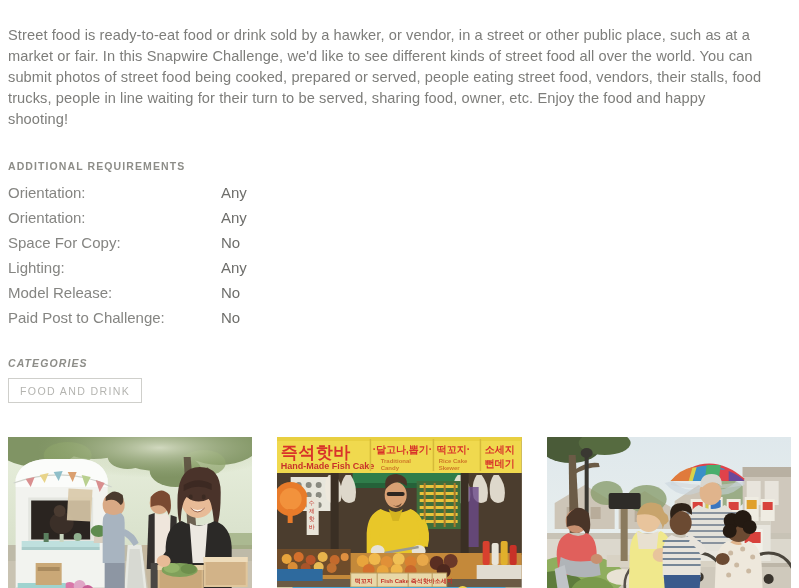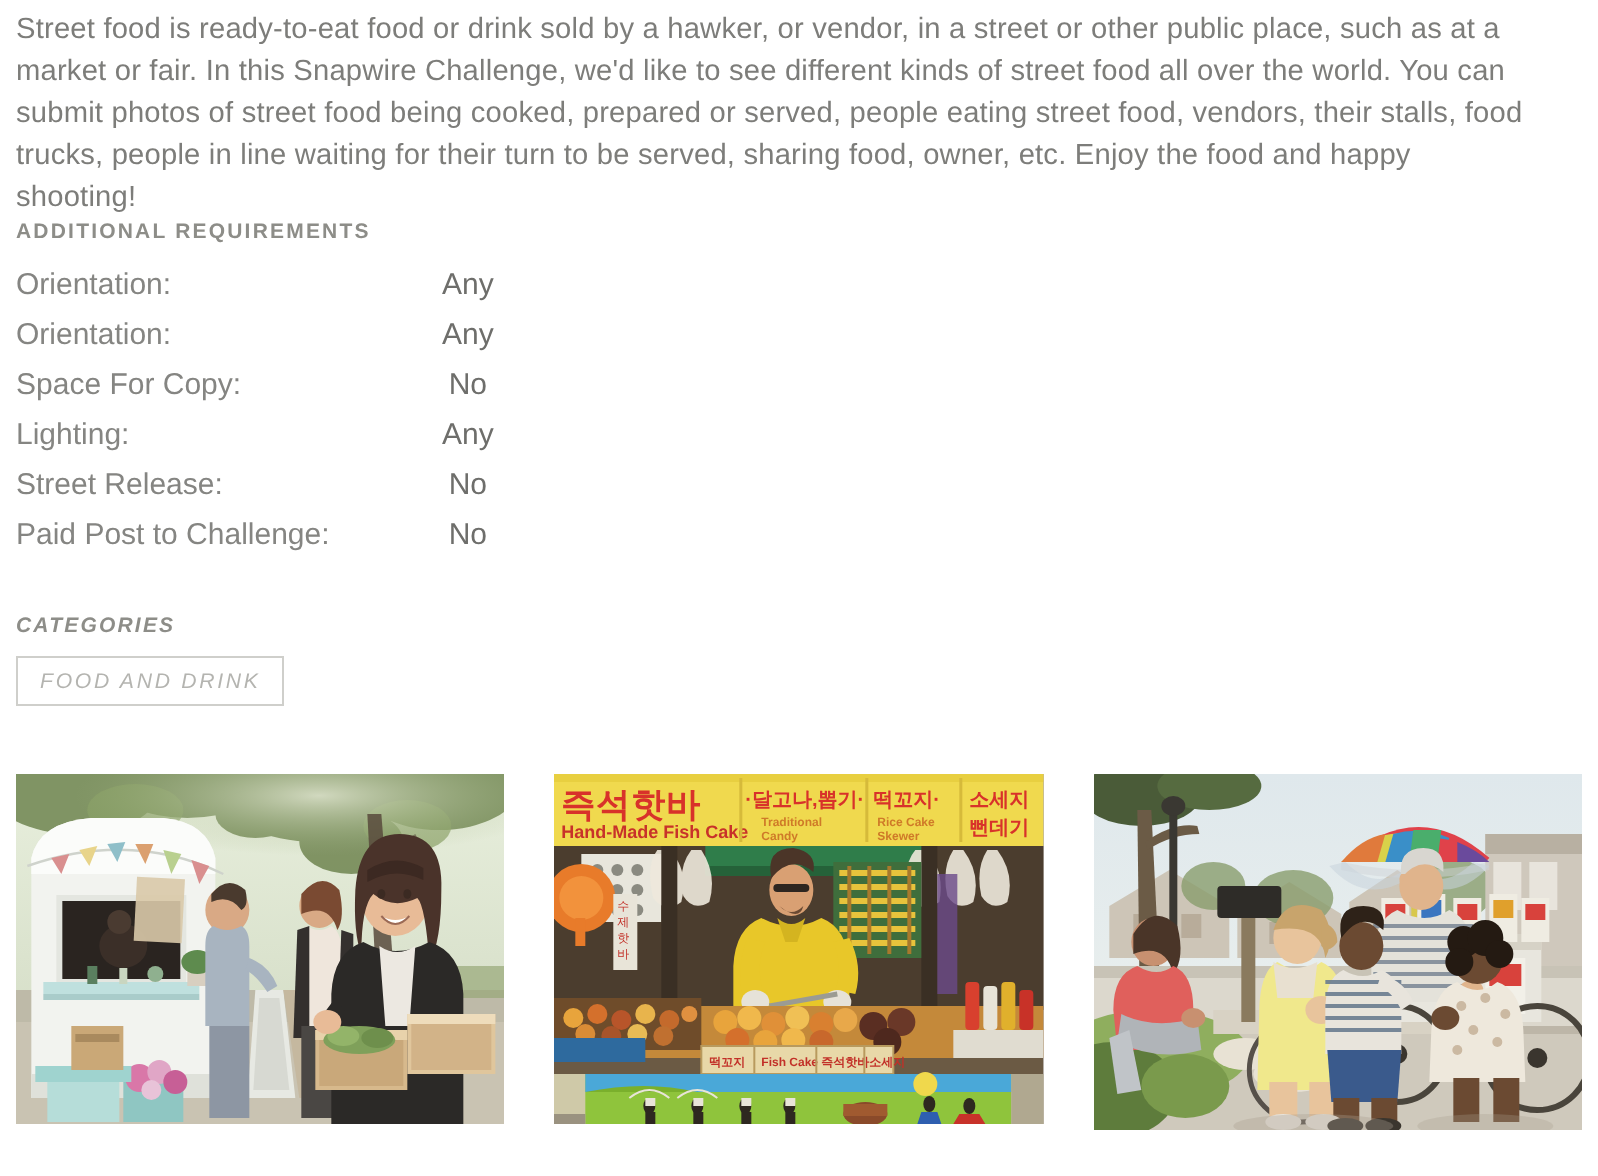--- a/index.html
+++ b/index.html
@@ -21,38 +21,38 @@
   .page {
     position: relative;
     width: 799px;
     height: 588px;
     padding: 0 8px;
   }
 
   
   .description {
     margin: 0;
-    padding-top: 5px;
+    padding-top: 25px;
     font-size: 14.6px;
     line-height: 21px;
     color: #7d7d7a;
     letter-spacing: 0.1px;
     max-width: 760px;
   }
 
   
   .section-label {
     font-size: 10.5px;
     font-weight: bold;
     letter-spacing: 1.1px;
     color: #8d8d88;
     text-transform: uppercase;
   }
 
-  .req-section { }
+  .req-section { margin-top: 30px; }
   .req-label-heading { margin-bottom: 8px; }
 
   
   .req-table {
     border-collapse: collapse;
     margin-top: 2px;
   }
   .req-row > td {
     padding: 0;
     height: 25px;
@@ -64,27 +64,26 @@
   }
   .req-key {
     color: #858582;
     width: 213px;
     white-space: nowrap;
   }
   .req-val {
     color: #67676 4;
     color: #6e6e6b;
     white-space: nowrap;
-    text-align: center;
   }
 
   
   .cat-section { margin-top: 27px; }
   .cat-heading { margin-bottom: 9px; font-style: italic; }
-  .chip-row { display: flex; gap: 8px; font-style: italic; }
+  .chip-row { display: flex; gap: 8px; }
   .chip {
     display: inline-block;
     border: 1px solid #cfcfcb;
     padding: 6px 11px 5px 11px;
     font-size: 10.6px;
     letter-spacing: 1.35px;
     color: #b4b4b0;
     text-transform: uppercase;
     background: #fff;
     white-space: nowrap;
@@ -129,21 +128,21 @@
         </tr>
         <tr class="req-row">
           <td class="req-key">Space For Copy:</td>
           <td class="req-val">No</td>
         </tr>
         <tr class="req-row">
           <td class="req-key">Lighting:</td>
           <td class="req-val">Any</td>
         </tr>
         <tr class="req-row">
-          <td class="req-key">Street Release:</td>
+          <td class="req-key">Model Release:</td>
           <td class="req-val">No</td>
         </tr>
         <tr class="req-row">
           <td class="req-key">Paid Post to Challenge:</td>
           <td class="req-val">No</td>
         </tr>
       </tbody>
     </table>
   </div>
 

